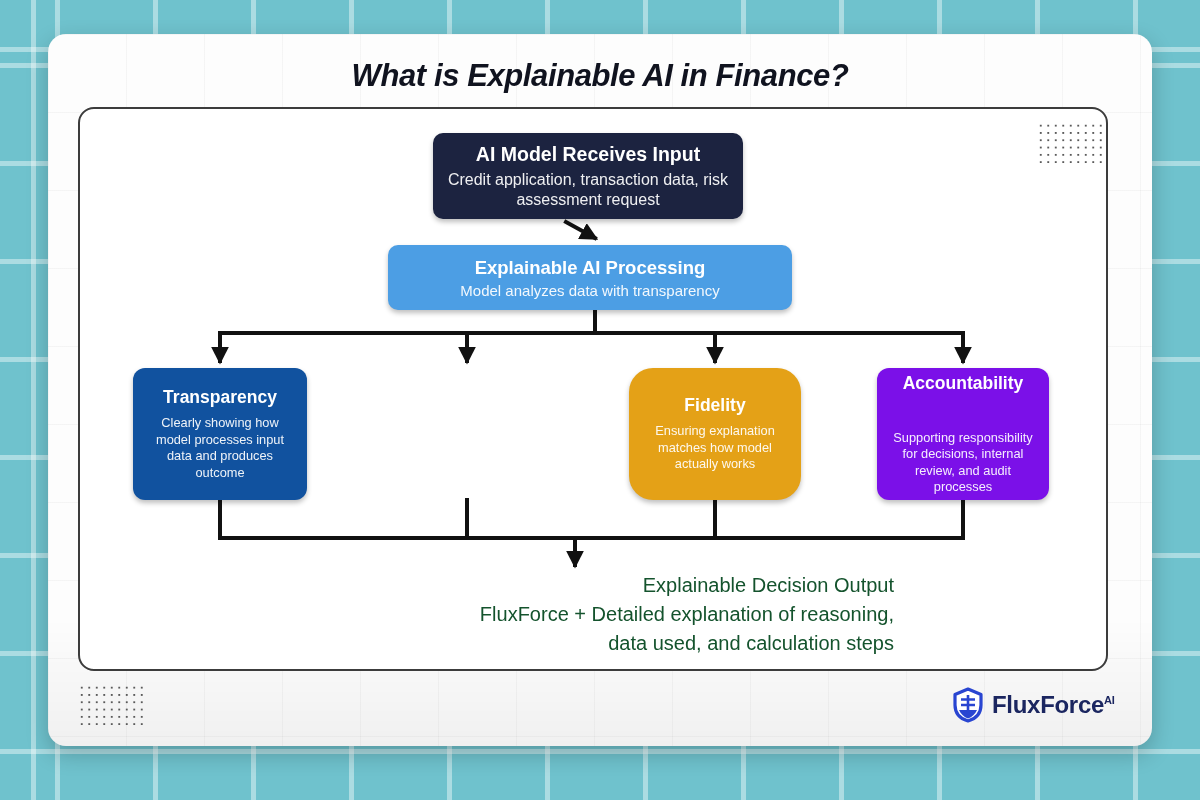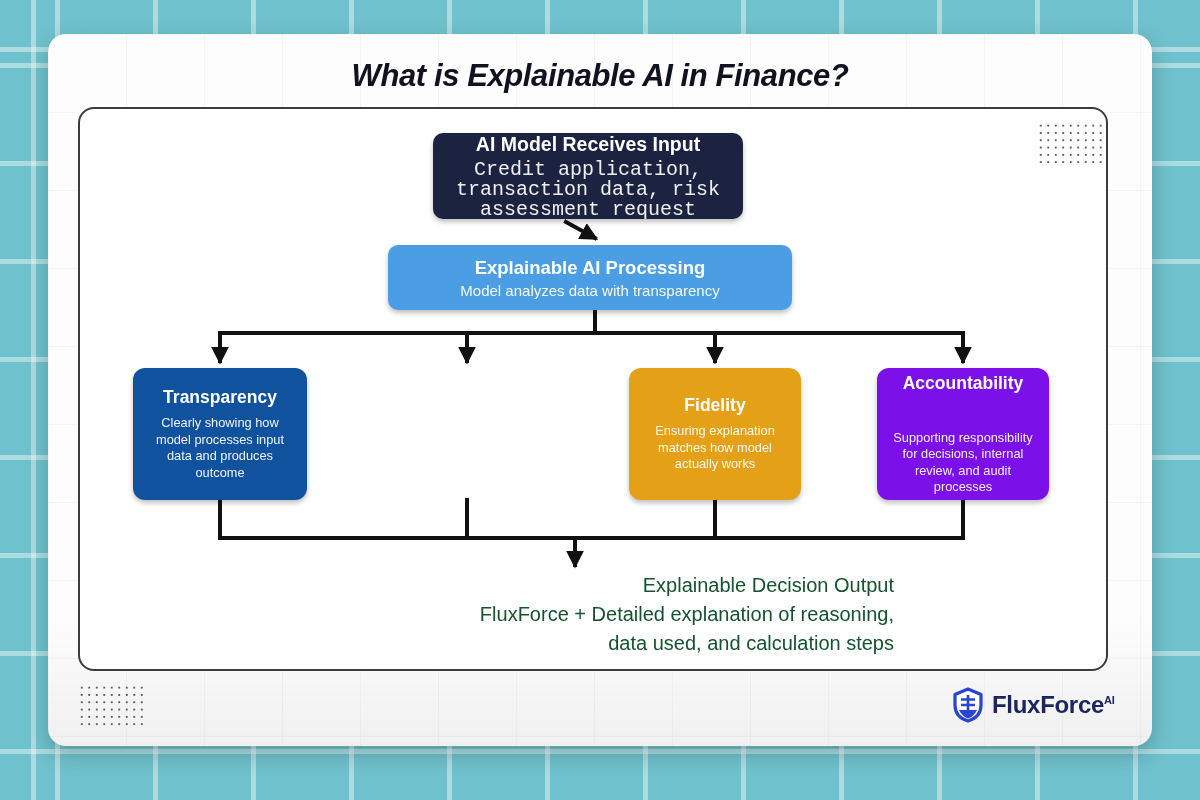--- a/index.html
+++ b/index.html
@@ -48,21 +48,21 @@
 
   .node{
     position:absolute;color:#fff;text-align:center;
     display:flex;flex-direction:column;justify-content:center;
     box-shadow:0 3px 5px rgba(0,0,0,0.25);
   }
   .node .t{font-weight:700;color:#ffffff;}
   .node .d{color:rgba(255,255,255,0.93);}
   .node-input{left:433px;top:133px;width:310px;height:86px;border-radius:10px;gap:4px;}
   .node-input .t{font-size:19.5px;}
-  .node-input .d{font-size:20px;line-height:20px;padding:0 1px;font-family:Liberation Mono, monospace;}
+  .node-input .d{font-size:16px;line-height:20px;padding:0 1px;}
   .node-proc{left:388px;top:245px;width:404px;height:65px;border-radius:10px;gap:3px;}
   .node-proc .t{font-size:18.5px;}
   .node-proc .d{font-size:15px;}
   .branch{top:368px;height:132px;border-radius:12px;gap:7px;padding:6px 10px;}
   .branch .t{font-size:17.5px;}
   .branch .d{font-size:12.8px;line-height:16.5px;}
   #branch-0{left:133px;width:174px;}
   #branch-1{left:383px;width:170px;}
   #branch-2{left:629px;width:172px;}
   #branch-3{left:877px;width:172px;gap:36px;}
@@ -127,21 +127,21 @@
     <div class="t">Explainable AI Processing</div>
     <div class="d">Model analyzes data with transparency</div>
   </div>
 
   <div class="node branch" id="branch-0" style="background: rgb(17, 82, 159);">
     <div class="t">Transparency</div>
     <div class="d">Clearly showing how model processes input data and produces outcome</div>
   </div>
 
 
-  <div class="node branch" id="branch-2" style="background: rgb(228, 161, 23);">
+  <div class="node branch" id="branch-2" style="background: rgb(228, 161, 23); border-radius: 24px;">
     <div class="t">Fidelity</div>
     <div class="d">Ensuring explanation matches how model actually works</div>
   </div>
 
   <div class="node branch" id="branch-3" style="background: rgb(123, 16, 232);">
     <div class="t">Accountability</div>
     <div class="d">Supporting responsibility for decisions, internal review, and audit processes</div>
   </div>
 
   <div class="output">

